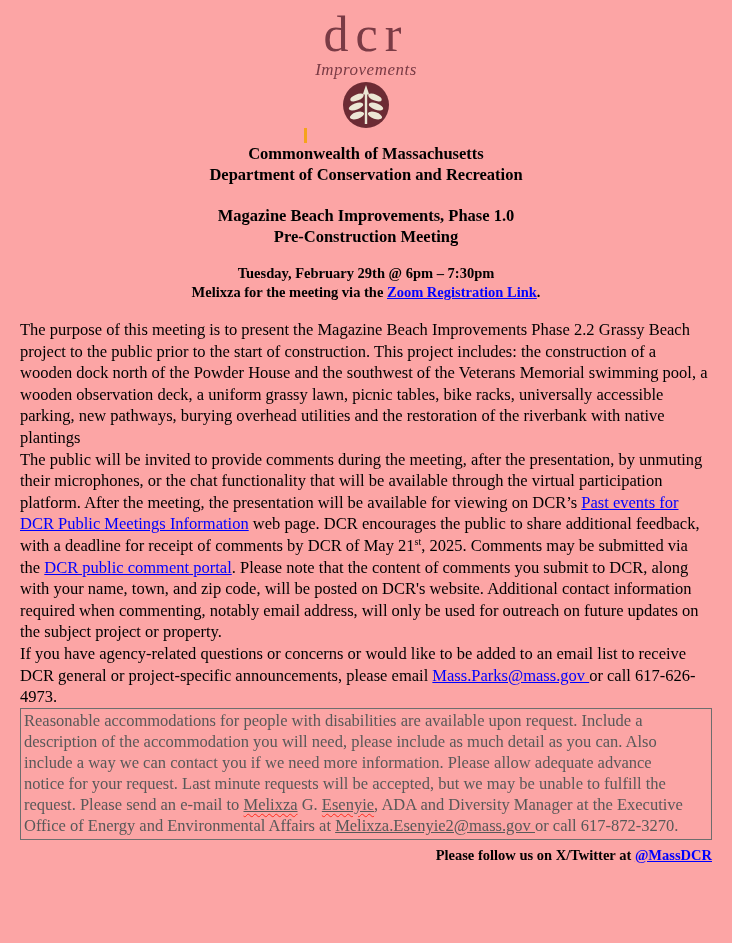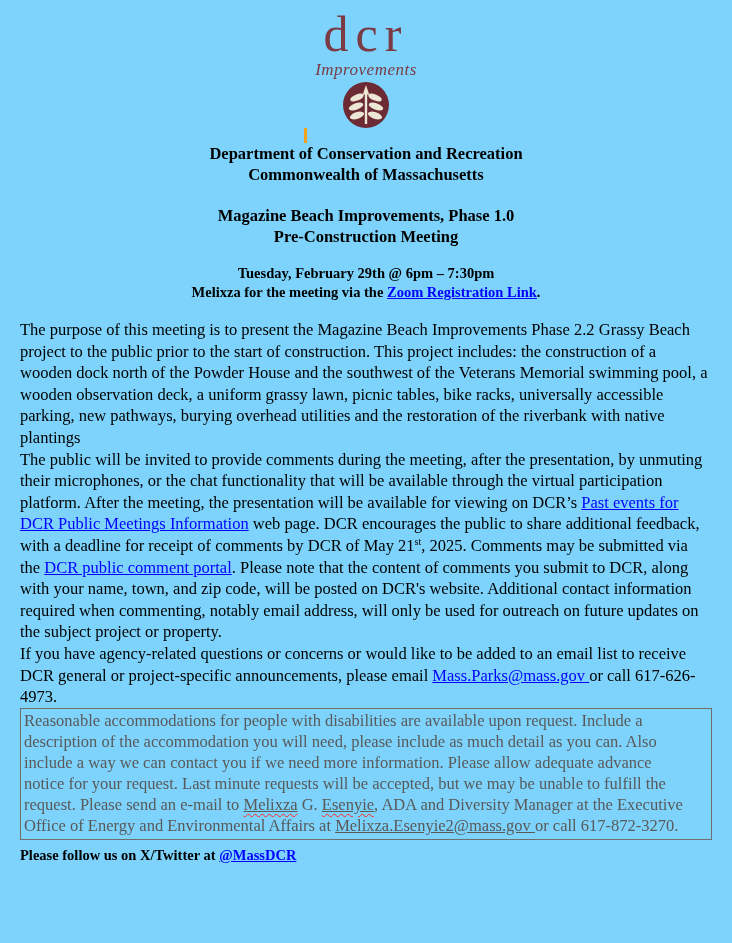--- a/index.html
+++ b/index.html
@@ -1,19 +1,19 @@
 <!DOCTYPE html>
 <html><head>
 <meta charset="utf-8">
 <style>
   * { margin:0; padding:0; box-sizing:border-box; }
   html,body { background:#ffffff; }
   .page {
     width:732px; height:943px; overflow:hidden; position:relative;
-    background:#7dd3fc; color:#000000;
+    background:#fca5a5; color:#000000;
     font-family:"Liberation Serif", serif;
     padding:8px 20px 0 20px;
   }
   
   .wordmark {
     text-align:center; color:#7a3b45; font-size:50px; line-height:52px;
     letter-spacing:7px; font-weight:normal;
   }
   .tagline {
     text-align:center; color:#7a3b45; font-size:17px; line-height:20px;
@@ -45,21 +45,21 @@
     border:1px solid #6e6e6e; color:#595959;
     font-size:16.5px; line-height:21px; padding:1px 17px 3px 3px;
   }
   .u { text-decoration:underline; }
   .squiggle {
     text-decoration:underline wavy #ff2a1a;
     text-decoration-thickness:1px; text-underline-offset:3px;
   }
   .acc-box a.link-gray { color:#595959; text-decoration:underline; cursor:pointer; }
   
-  .footer { margin-top:6px; text-align:left; font-weight:bold; font-size:14.5px; line-height:19px; }
+  .footer { margin-top:6px; text-align:right; font-weight:bold; font-size:14.5px; line-height:19px; }
 </style>
 </head>
 <body>
 
 <div class="page">
 
   <div>
     <div class="wordmark">dcr</div>
     <div class="tagline">Improvements</div>
     <div class="badge-row">
@@ -73,22 +73,22 @@
           <ellipse cx="13" cy="24.5" rx="7.6" ry="3.3" transform="rotate(-20 13 24.5)"></ellipse>
           <ellipse cx="33" cy="24.5" rx="7.6" ry="3.3" transform="rotate(20 33 24.5)"></ellipse>
           <ellipse cx="14" cy="33.5" rx="7.4" ry="3.3" transform="rotate(-18 14 33.5)"></ellipse>
           <ellipse cx="32" cy="33.5" rx="7.4" ry="3.3" transform="rotate(18 32 33.5)"></ellipse>
         </g>
       </svg>
     </div>
     <div class="cursor-row">
       <span class="cursor"></span>
     </div>
+    <div class="org-line">Commonwealth of Massachusetts</div>
     <div class="org-line">Department of Conservation and Recreation</div>
-    <div class="org-line">Commonwealth of Massachusetts</div>
     <div class="gap-lg"></div>
     <div class="title-line">Magazine Beach Improvements, Phase 1.0</div>
     <div class="title-line">Pre-Construction Meeting</div>
     <div class="gap-md"></div>
     <div class="datetime">Tuesday, February 29th @ 6pm – 7:30pm</div>
     <div class="register">
       <span>Melixza for the meeting via the </span><a class="link">Zoom Registration Link</a><span>.</span>
     </div>
   </div>
 

